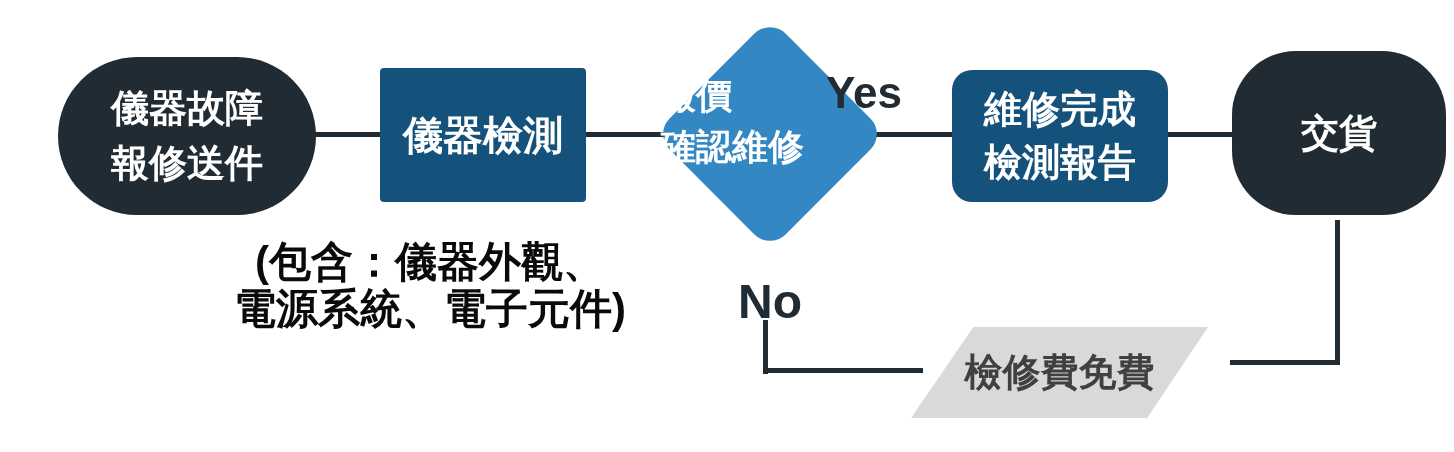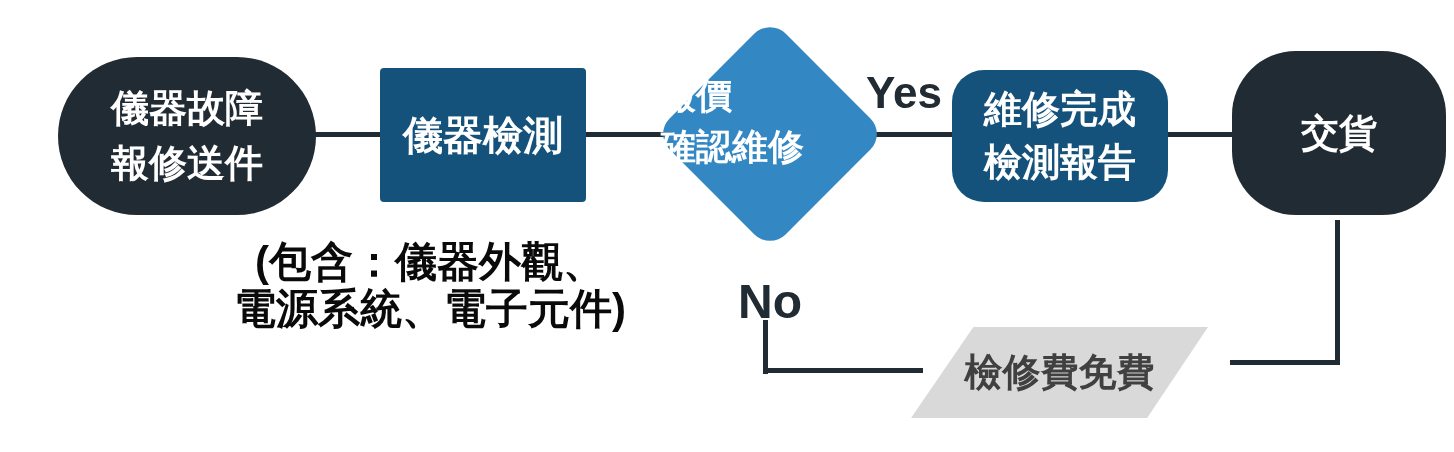--- a/index.html
+++ b/index.html
@@ -48,35 +48,35 @@
   }
   .decision-text {
     position: absolute;
     left: 620px; top: 70px; width: 220px;
     color: #ffffff; font-weight: 700; font-size: 36px;
     line-height: 51px; 
     z-index: 3;
   }
   .complete-node {
     left: 912px; top: 70px; width: 216px; height: 132px;
-    background: #15527B; border-radius: 32px;
+    background: #15527B; border-radius: 20px;
     font-size: 38px; line-height: 53px;
   }
   .deliver-node {
     left: 1192px; top: 51px; width: 214px; height: 164px;
     background: #202B33; border-radius: 64px;
     font-size: 38px;
   }
   .edge-label {
     position: absolute;
     color: #202B33;
     font-weight: 700;
     z-index: 3;
   }
-  .yes-label { left: 826px; top: 68px; font-size: 44px; }
+  .yes-label { left: 786px; top: 68px; font-size: 44px; }
   .no-label  { left: 698px; top: 274px; font-size: 48px; }
   .annotation {
     position: absolute;
     left: 170px; top: 238px; width: 440px;
     color: #0a0a0a; font-size: 42px; line-height: 47px;
     text-align: center; font-weight: 700;
     z-index: 2;
   }
   .free-parallelogram {
     position: absolute;

